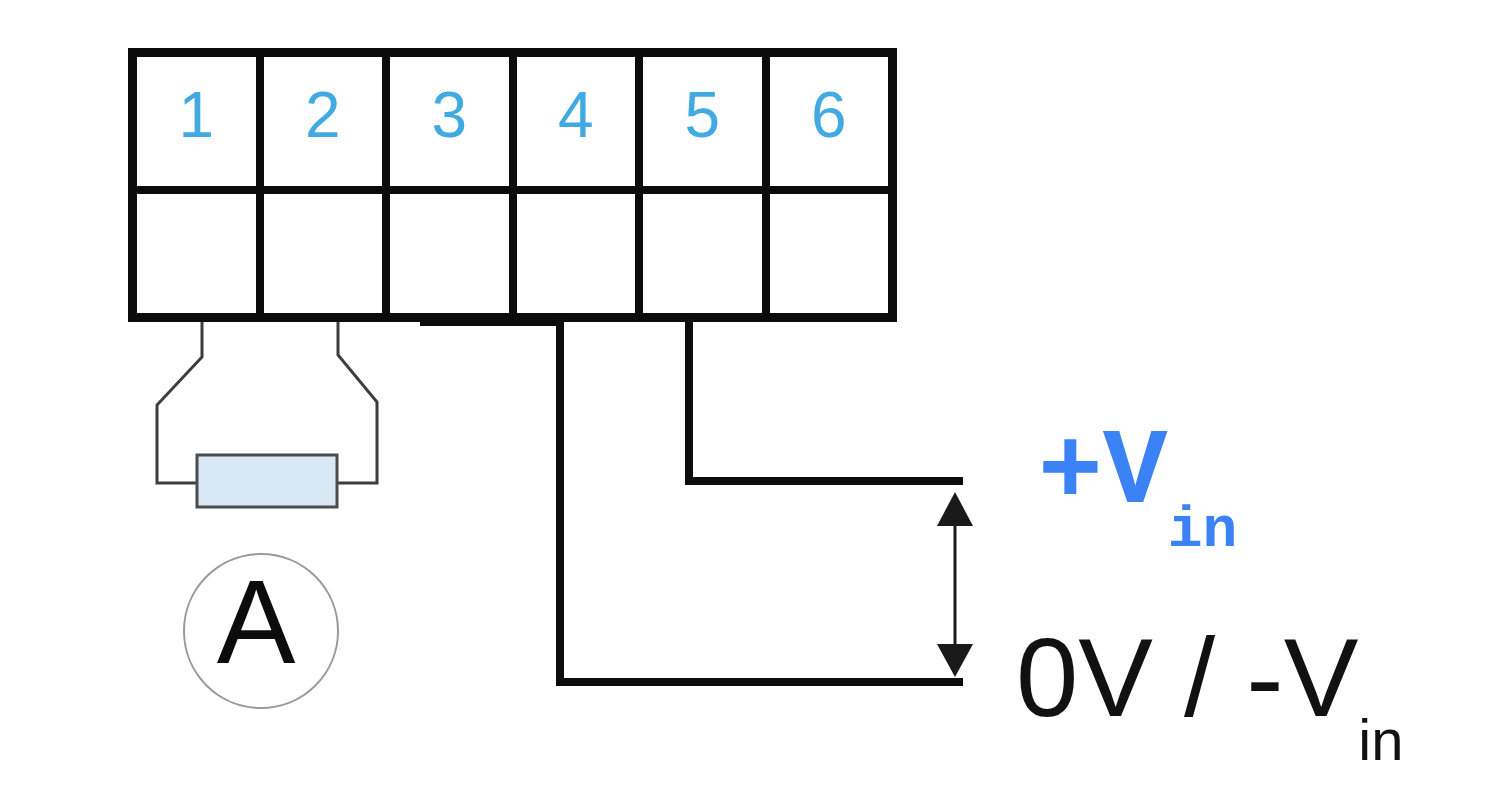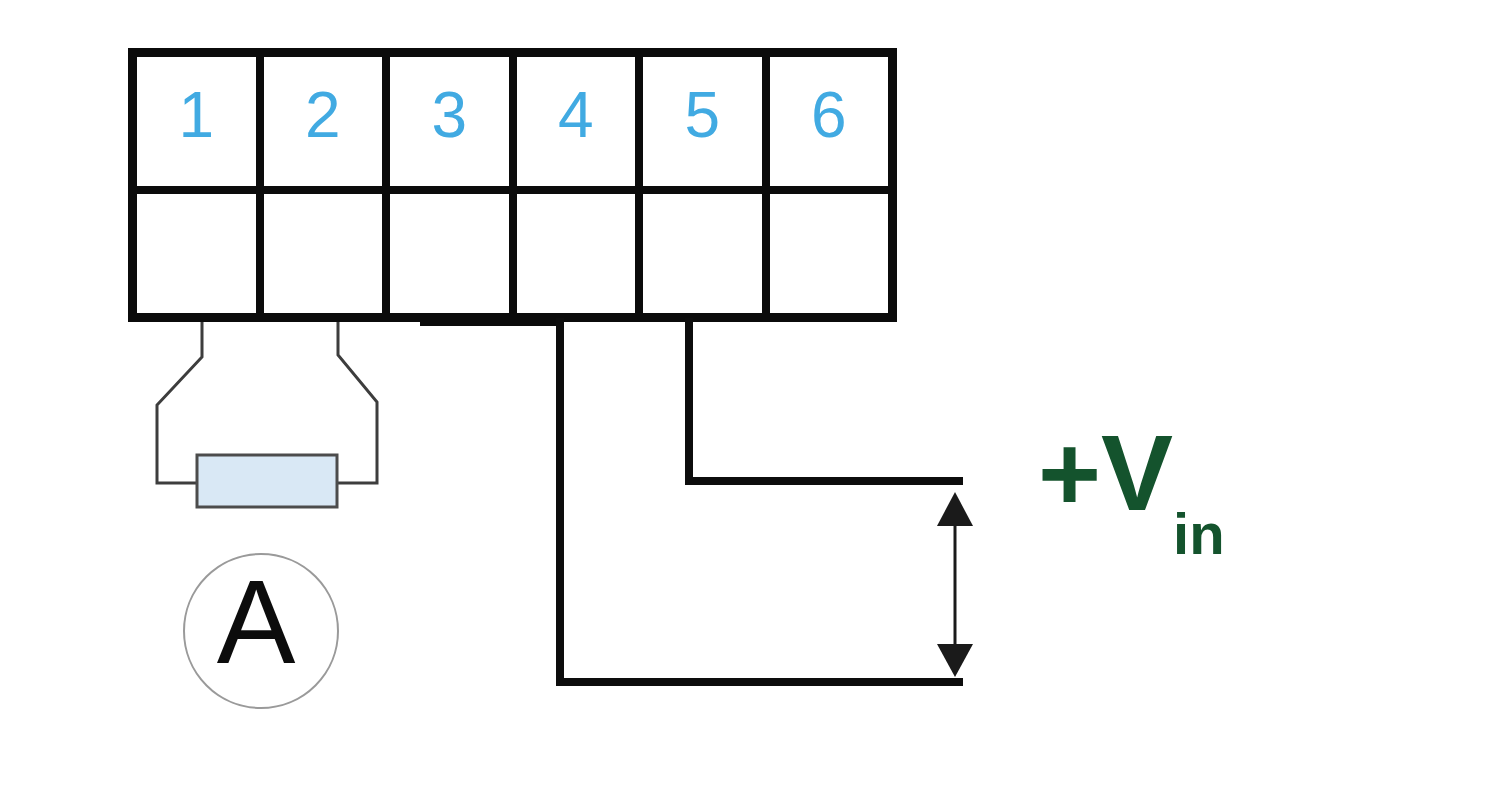--- a/index.html
+++ b/index.html
@@ -65,21 +65,22 @@
   }
 
   
   .vlabel { position: absolute; line-height: 1; white-space: nowrap; }
   .vlabel .sub { position: relative; display: inline-block; }
   .vin-pos {
     left: 1038px;
     top: 419px;
     font-size: 108px;
     font-weight: 700;
-    color: #14532d;
+    color: #3b82f6;
+    font-family: Liberation Mono, monospace;
   }
   .vin-pos .sub { font-size: 58px; top: 44px; font-weight: 700; }
   .vin-neg {
     left: 1016px;
     top: 622px;
     font-size: 112px;
     font-weight: 400;
     color: #111111;
   }
   .vin-neg .sub { font-size: 58px; top: 44px; }
@@ -138,14 +139,17 @@
     <polygon points="955,492 973,526 937,526" fill="#1a1a1a"></polygon>
     <polygon points="955,677 973,644 937,644" fill="#1a1a1a"></polygon>
   </svg>
 
   <div class="ammeter-letter">A</div>
 
   <div class="vlabel vin-pos">
     <span>+V</span><span class="sub">in</span>
   </div>
 
+  <div class="vlabel vin-neg">
+    <span>0V / -V</span><span class="sub">in</span>
+  </div>
 
 </div>
 
 </body></html>

